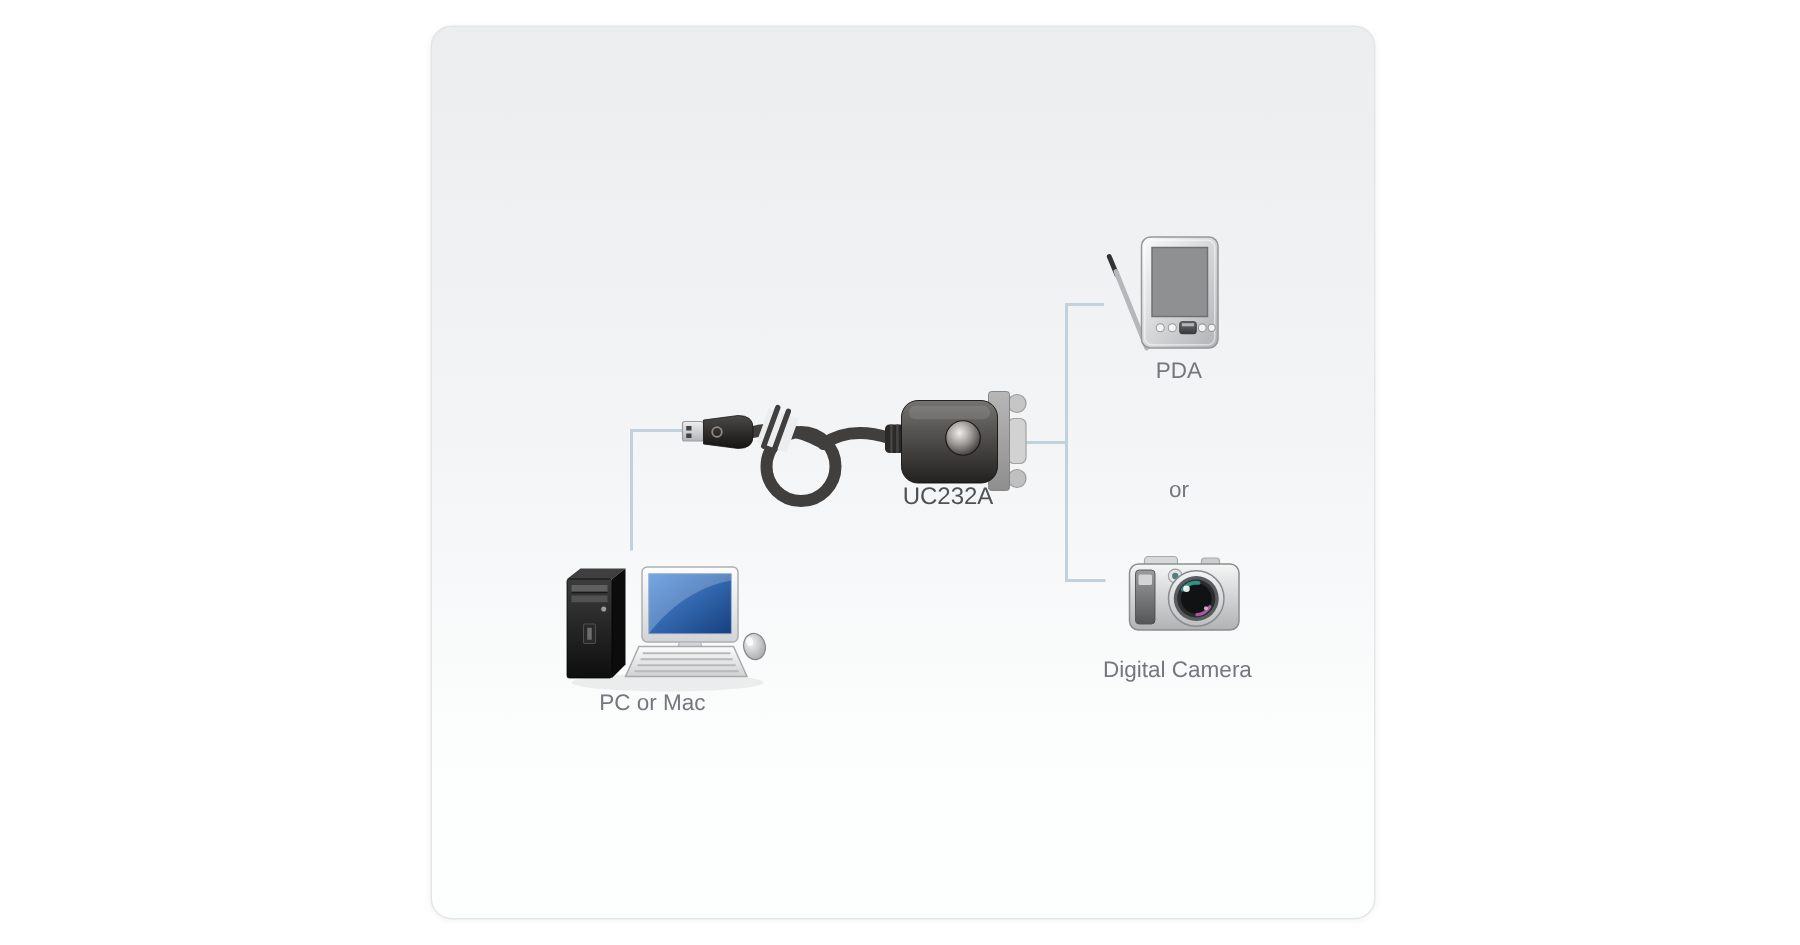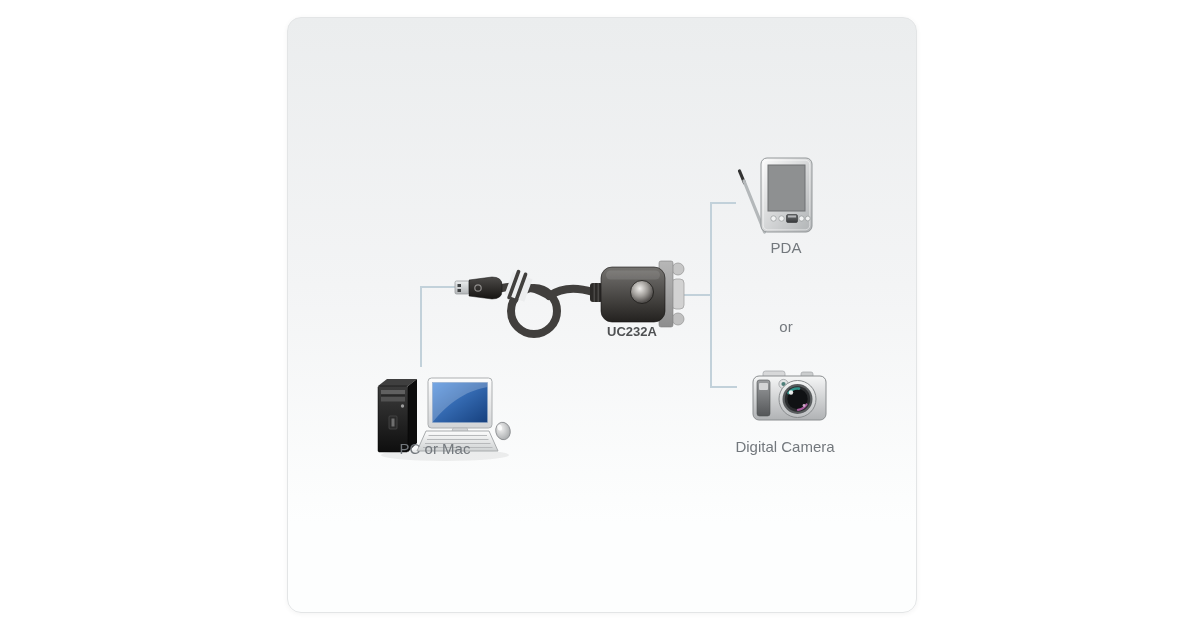--- a/index.html
+++ b/index.html
@@ -16,21 +16,21 @@
     background:linear-gradient(180deg,var(--card-bg-top,#ebedee) 0%,#f3f4f5 45%,var(--card-bg-bottom,#fdfefe) 85%);
     box-shadow:0 1px 5px rgba(0,0,0,0.05);
   }
   .line{position:absolute;background:var(--line,#c2d1da);}
   .node-label{
     position:absolute;text-align:center;
     color:var(--label,#73787d);font-size:15px;line-height:18px;
   }
   .model-label{
     position:absolute;text-align:center;
-    color:var(--model-label,#4f5153);font-size:13px;font-weight:bold;line-height:18px;
+    color:var(--model-label,#4f5153);font-size:16px;font-weight:normal;line-height:18px;
   }
   .icon{position:absolute;}
 </style>
 </head>
 <body>
 
 <div id="canvas">
   <div id="card"></div>
 
   <div class="line" style="left:420px;top:286px;width:36px;height:2px;"></div>
@@ -221,14 +221,14 @@
       <ellipse cx="140.5" cy="55" rx="2.3" ry="3" fill="#ffffff" opacity="0.75"></ellipse>
     </g>
     <g>
       <polygon points="66,59 129,59 138,79 57,79" fill="url(#k-top)" stroke="#a8abad" stroke-width="1"></polygon>
       <path d="M68.5,63.5 L127,63.5" stroke="#b7b9bb" stroke-width="1.2" fill="none"></path>
       <path d="M67,67.5 L128.5,67.5" stroke="#b7b9bb" stroke-width="1.2" fill="none"></path>
       <path d="M65,71.5 L130.5,71.5" stroke="#b7b9bb" stroke-width="1.2" fill="none"></path>
       <path d="M63,75.5 L132.5,75.5" stroke="#b7b9bb" stroke-width="1.2" fill="none"></path>
     </g>
   </svg>
-  <div class="node-label" style="left:385px;top:440px;width:100px;">PC or Mac</div>
+  <div class="node-label" style="left:385px;top:460px;width:100px;">PC or Mac</div>
 </div>
 
 </body></html>

